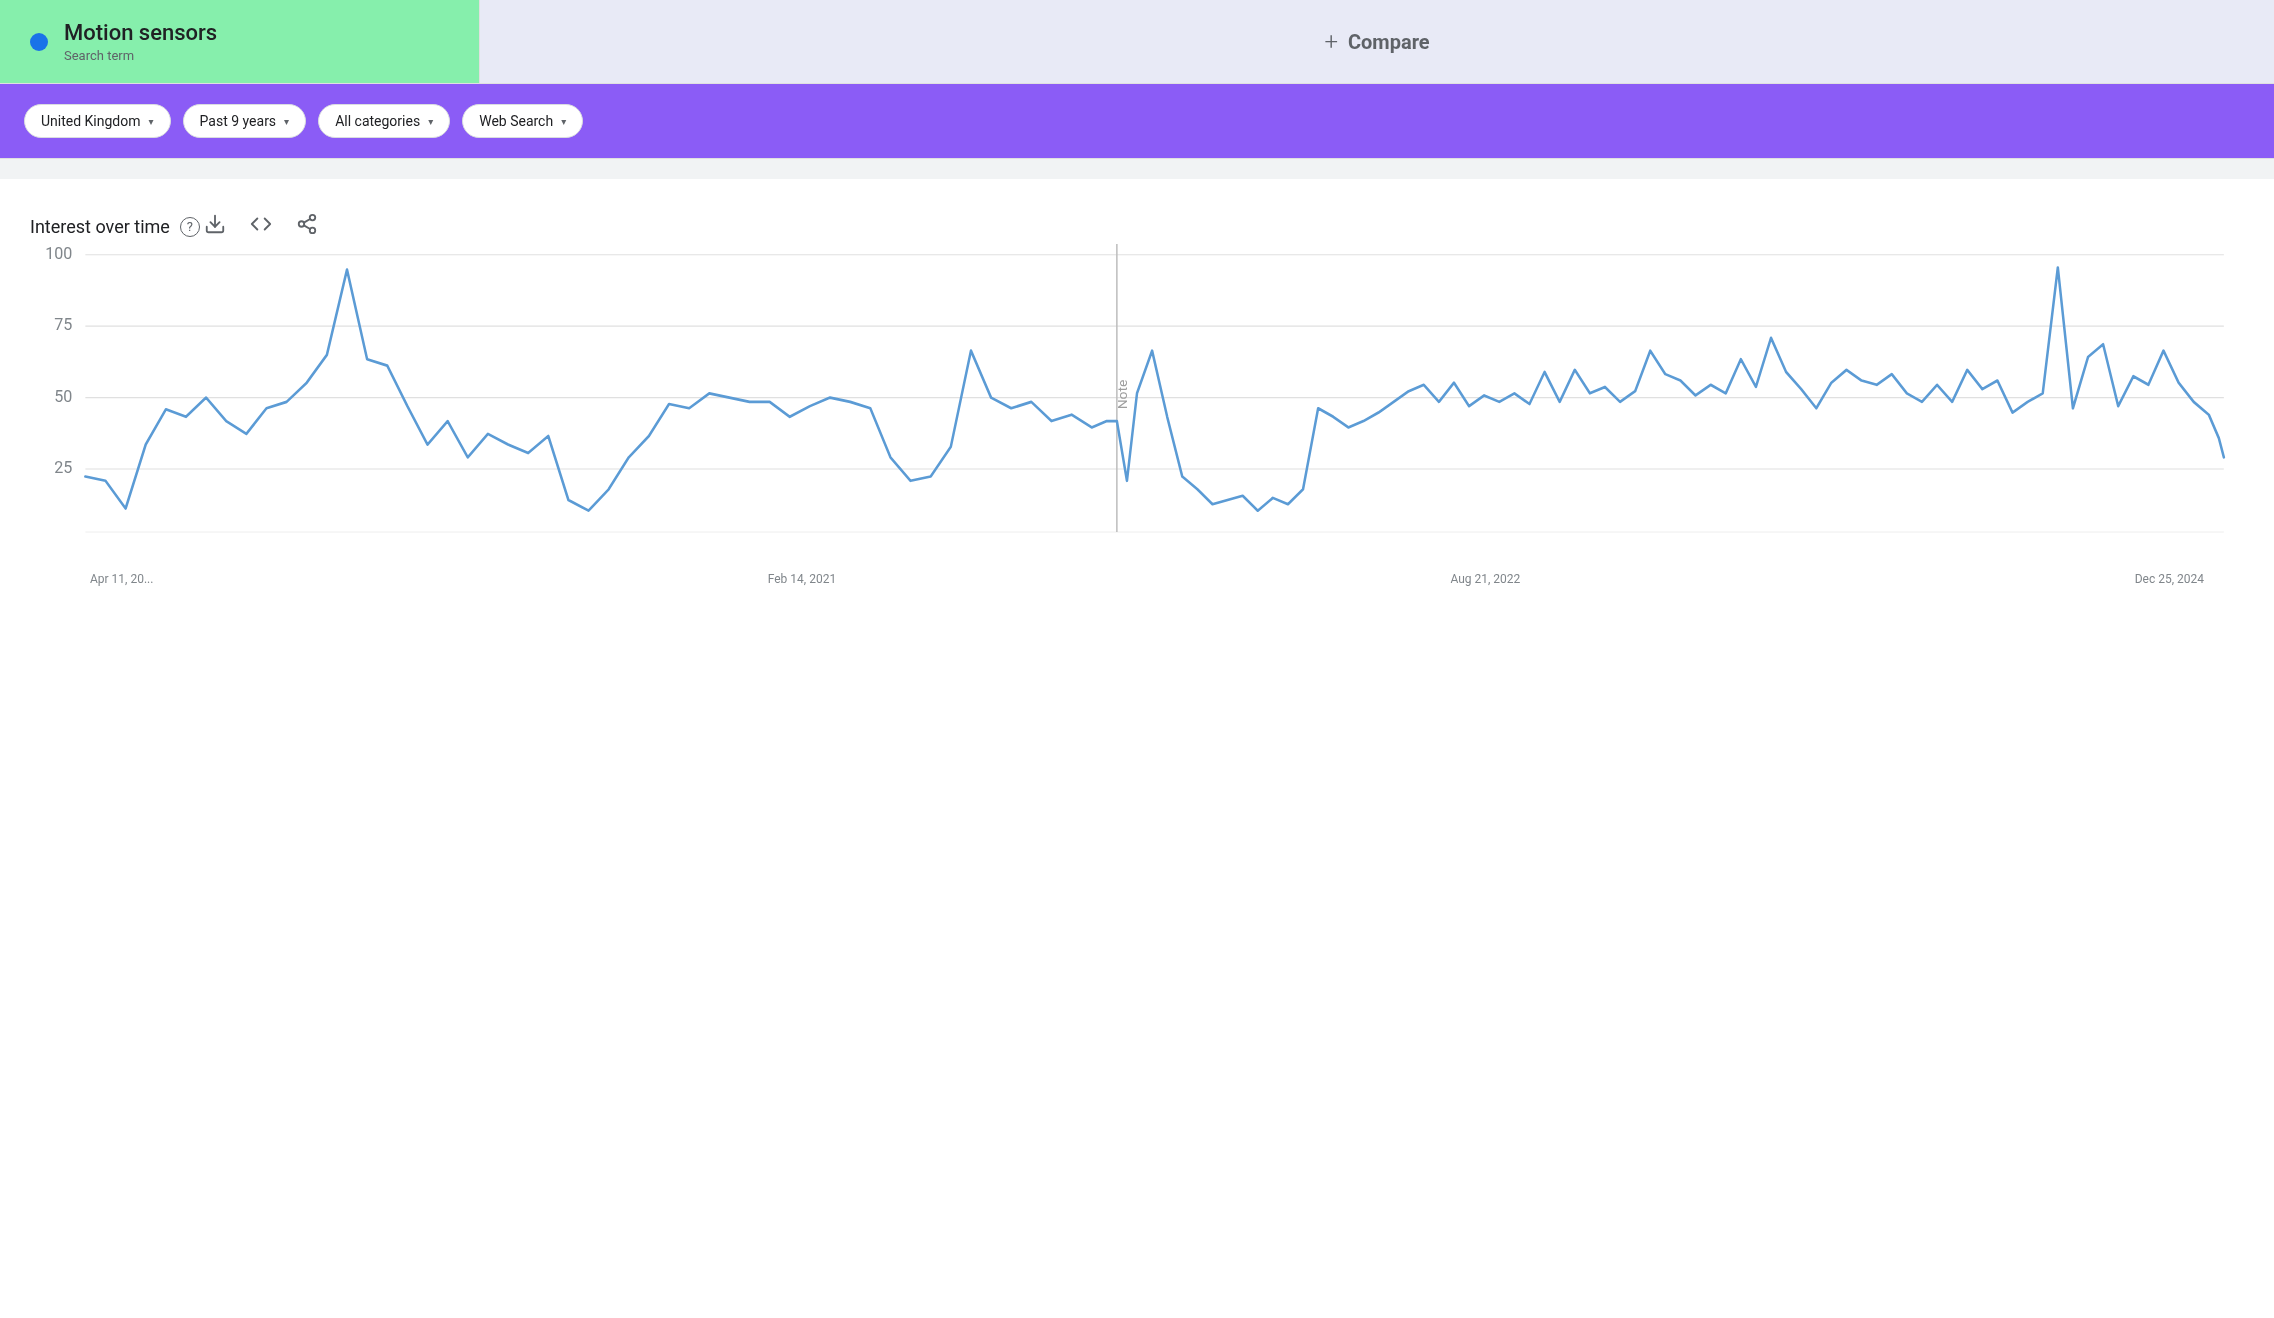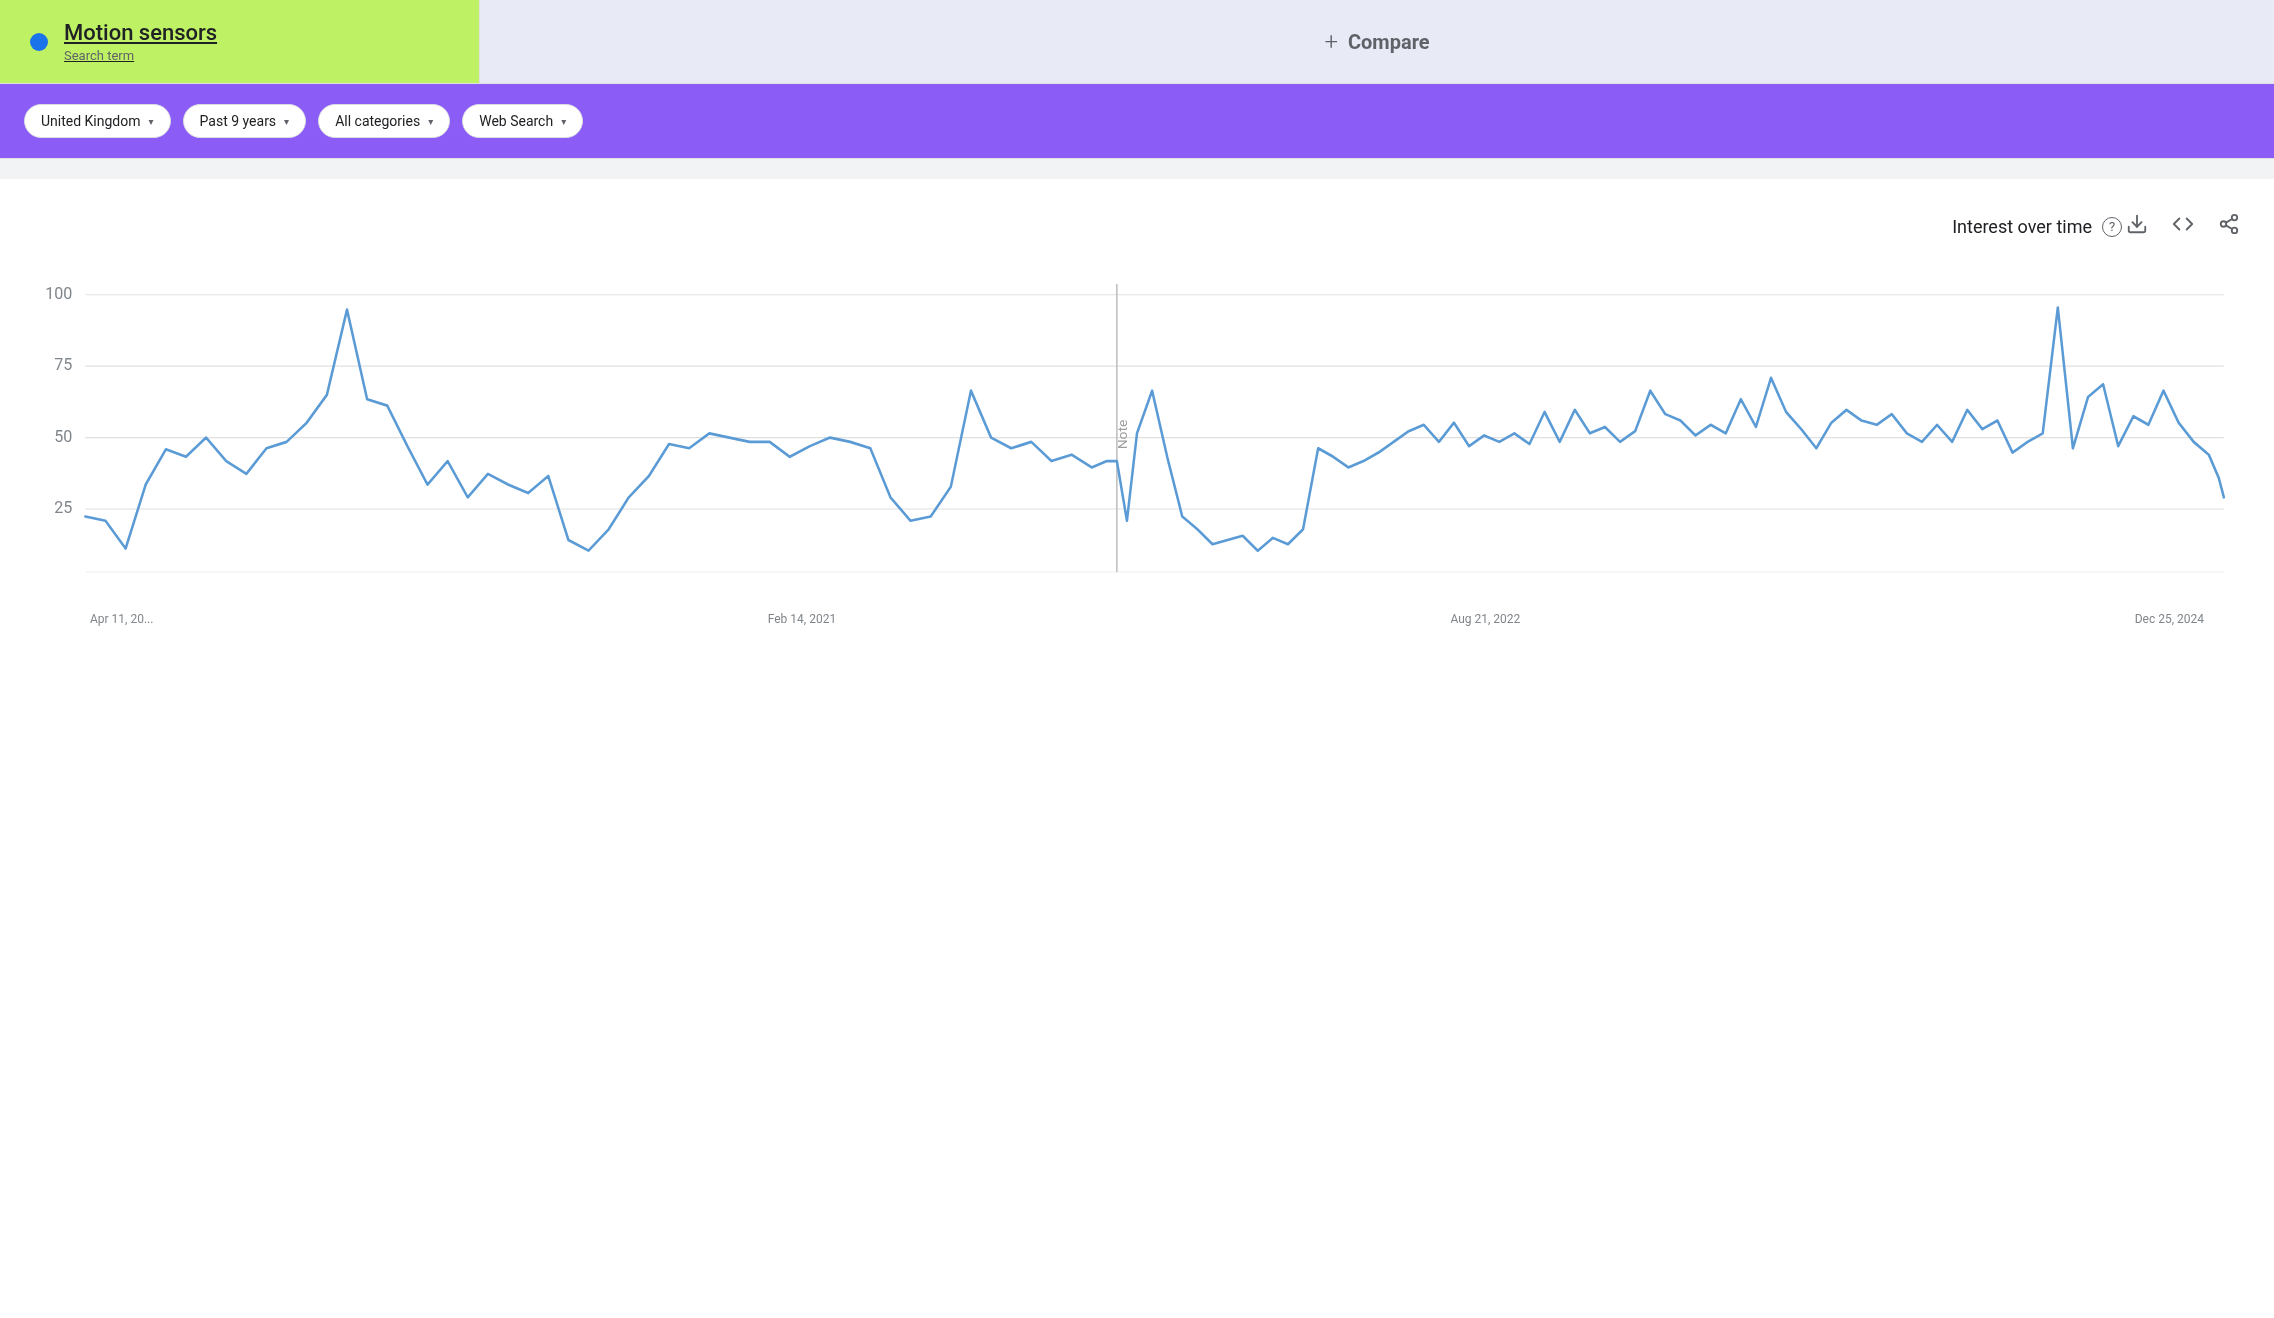--- a/index.html
+++ b/index.html
@@ -10,28 +10,27 @@
       font-size: 14px;
     }
 
     
     .header-area {
       display: flex;
       align-items: stretch;
       border-bottom: 1px solid #e0e0e0;
     }
     .search-term-box {
-      background: #bef264;
+      background: #86efac;
       padding: 20px 30px;
       display: flex;
       align-items: center;
       gap: 16px;
       flex: 0 0 480px;
       border-right: 1px solid #e0e0e0;
-      text-decoration: underline;
     }
     .blue-dot {
       width: 18px;
       height: 18px;
       border-radius: 50%;
       background: #1a73e8;
       flex-shrink: 0;
     }
     .search-term-text .title {
       font-size: 22px;
@@ -98,22 +97,21 @@
     }
 
     
     .chart-section {
       padding: 30px 30px 40px 30px;
       background: #fff;
     }
     .chart-header {
       display: flex;
       align-items: center;
-      justify-content: flex-end;
-      margin-bottom: 40px;
+      justify-content: flex-start;
     }
     .chart-title-group {
       display: flex;
       align-items: center;
       gap: 10px;
     }
     .chart-title {
       font-size: 18px;
       font-weight: 400;
       color: #202124;

